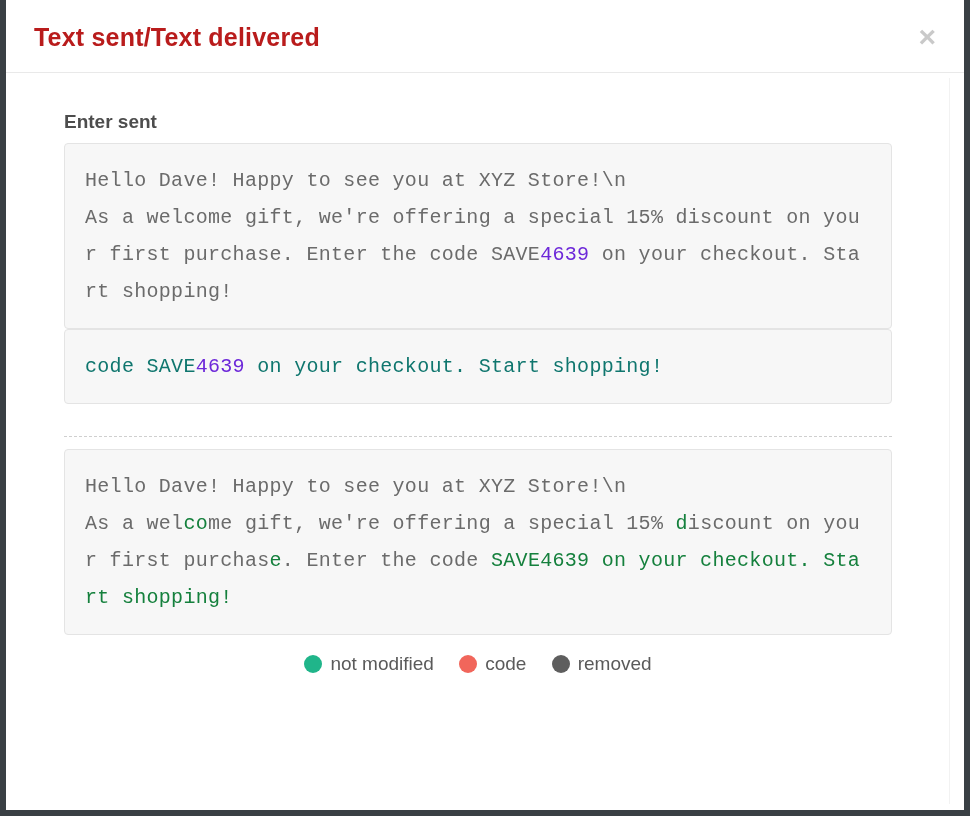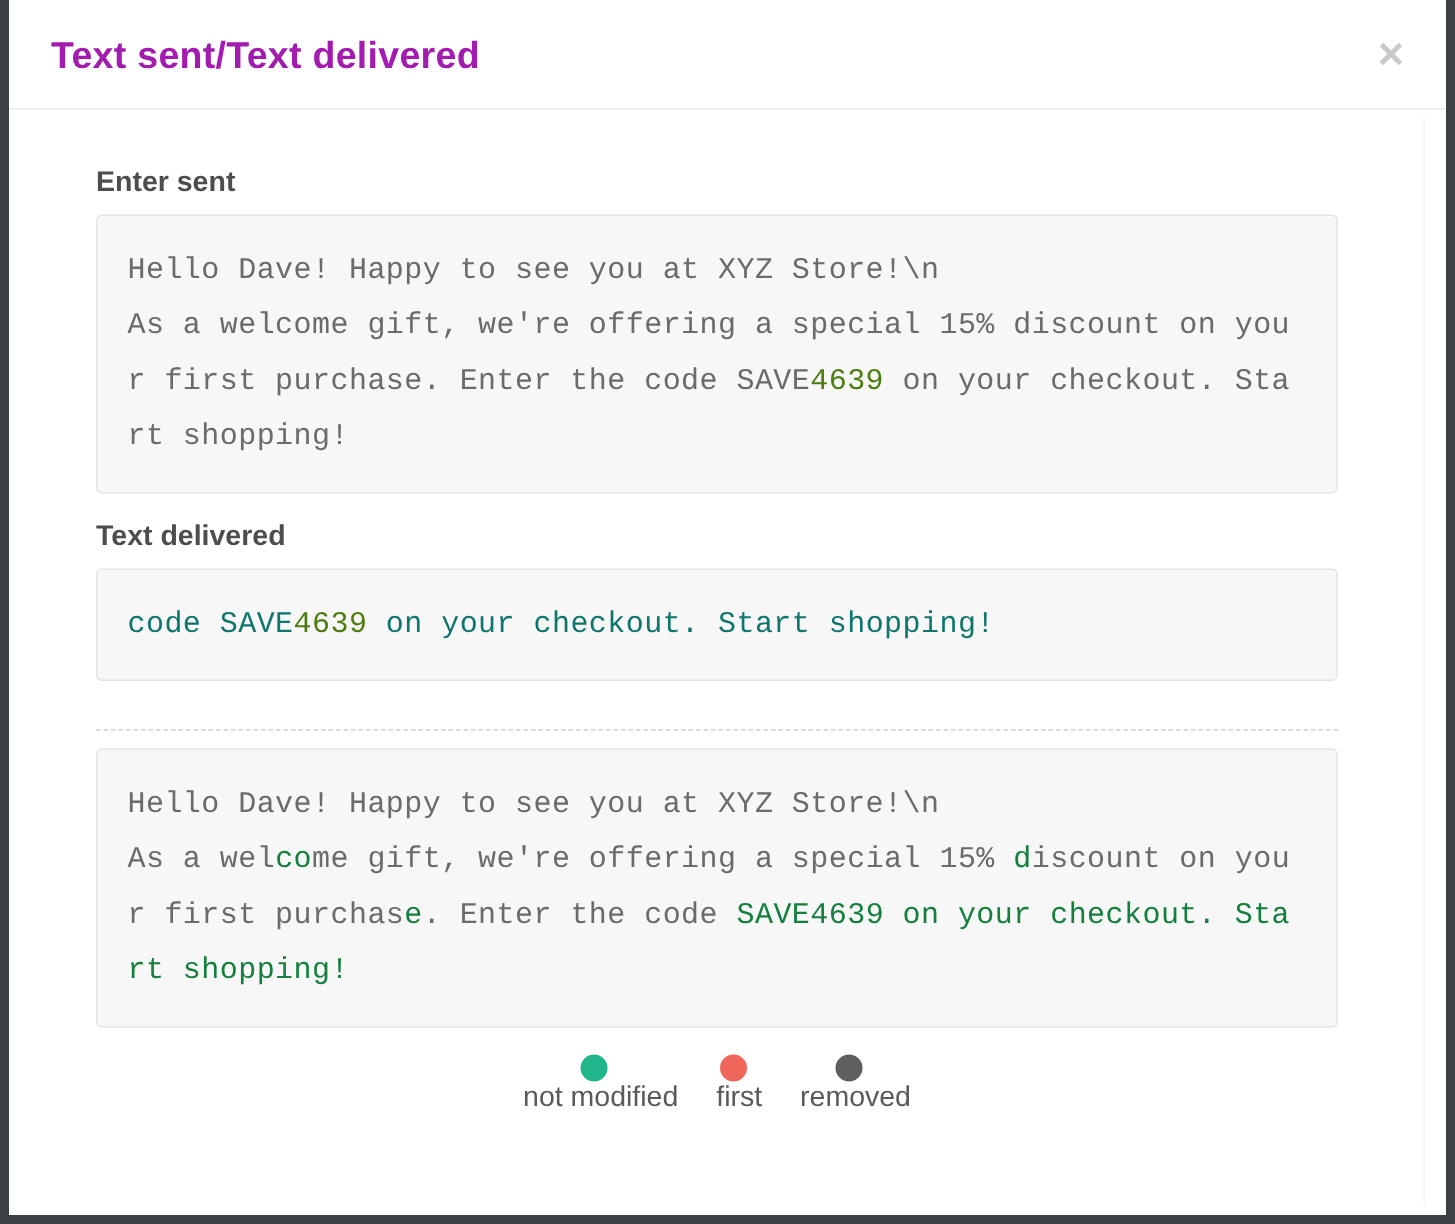--- a/index.html
+++ b/index.html
@@ -18,21 +18,21 @@
   .modal-header {
     padding: 22px 28px 20px 28px;
     border-bottom: 1px solid #e9e9e9;
     display: flex;
     align-items: center;
     justify-content: space-between;
   }
   .modal-title {
     font-size: 25px;
     font-weight: 600;
-    color: #a21caf;
+    color: #b91c1c;
     letter-spacing: 0.2px;
   }
   .close-btn {
     font-size: 30px;
     color: #c9c9c9;
     line-height: 1;
     cursor: pointer;
     font-weight: 700;
     user-select: none;
   }
@@ -57,38 +57,37 @@
     padding: 18px 20px;
     font-family: "Menlo", "Consolas", "Courier New", monospace;
     font-size: 20px;
     line-height: 1.85;
     color: #6b6b6b;
     word-break: break-all;
     overflow-wrap: break-word;
     letter-spacing: 0.3px;
   }
   .diff-red   { color: #0f766e; }
-  .diff-blue  { color: #4d7c0f; }
+  .diff-blue  { color: #6d28d9; }
   .diff-green { color: #15803d; }
   hr.dashed {
     border: none;
     border-top: 1px dashed #cfcfcf;
     margin: 32px 0 12px 0;
   }
   .legend {
     text-align: center;
     margin: 18px 0 8px 0;
     font-size: 19px;
     color: #5a5a5a;
   }
   .legend-item {
     display: inline-flex;
     align-items: center;
     margin: 0 10px;
-    flex-direction: column;
   }
   .dot {
     width: 18px; height: 18px;
     border-radius: 50%;
     display: inline-block;
     margin-right: 8px;
   }
   .dot-green { background: #20b58a; }
   .dot-red   { background: #f1665b; }
   .dot-grey  { background: #5e5e5e; }
@@ -110,37 +109,36 @@
   </div>
 
   <div class="modal-body">
     <div class="inner">
 
       <div class="section-label">Enter sent</div>
       <div class="code-box">
         <span>Hello Dave! Happy to see you at XYZ Store!\n<br>As a welcome gift, we're offering a special 15% discount on your first purchase. Enter the code SAVE</span><span class="diff-blue">4639</span><span> on your checkout. Start shopping!</span>
       </div>
 
-      <div class="section-label">Text delivered</div>
       <div class="code-box">
         <span class="diff-red">code SAVE</span><span class="diff-blue">4639</span><span class="diff-red"> on your checkout. Start shopping!</span>
       </div>
 
       <hr class="dashed">
 
       <div class="code-box" id="diff-box"><span>Hello Dave! Happy to see you at XYZ Store!\n<br>As a wel</span><span class="diff-green">co</span><span>me gift, we're offering a special 15% </span><span class="diff-green">d</span><span>iscount on your first purchas</span><span class="diff-green">e</span><span>. Enter the code </span><span class="diff-green">SAVE4639 on your checkout. Start shopping!</span></div>
 
       <div class="legend">
         <span class="legend-item">
           <span class="dot dot-green"></span>
           <span>not modified</span>
         </span>
         <span class="legend-item">
           <span class="dot dot-red"></span>
-          <span>first</span>
+          <span>code</span>
         </span>
         <span class="legend-item">
           <span class="dot dot-grey"></span>
           <span>removed</span>
         </span>
       </div>
 
     </div>
   </div>
 

